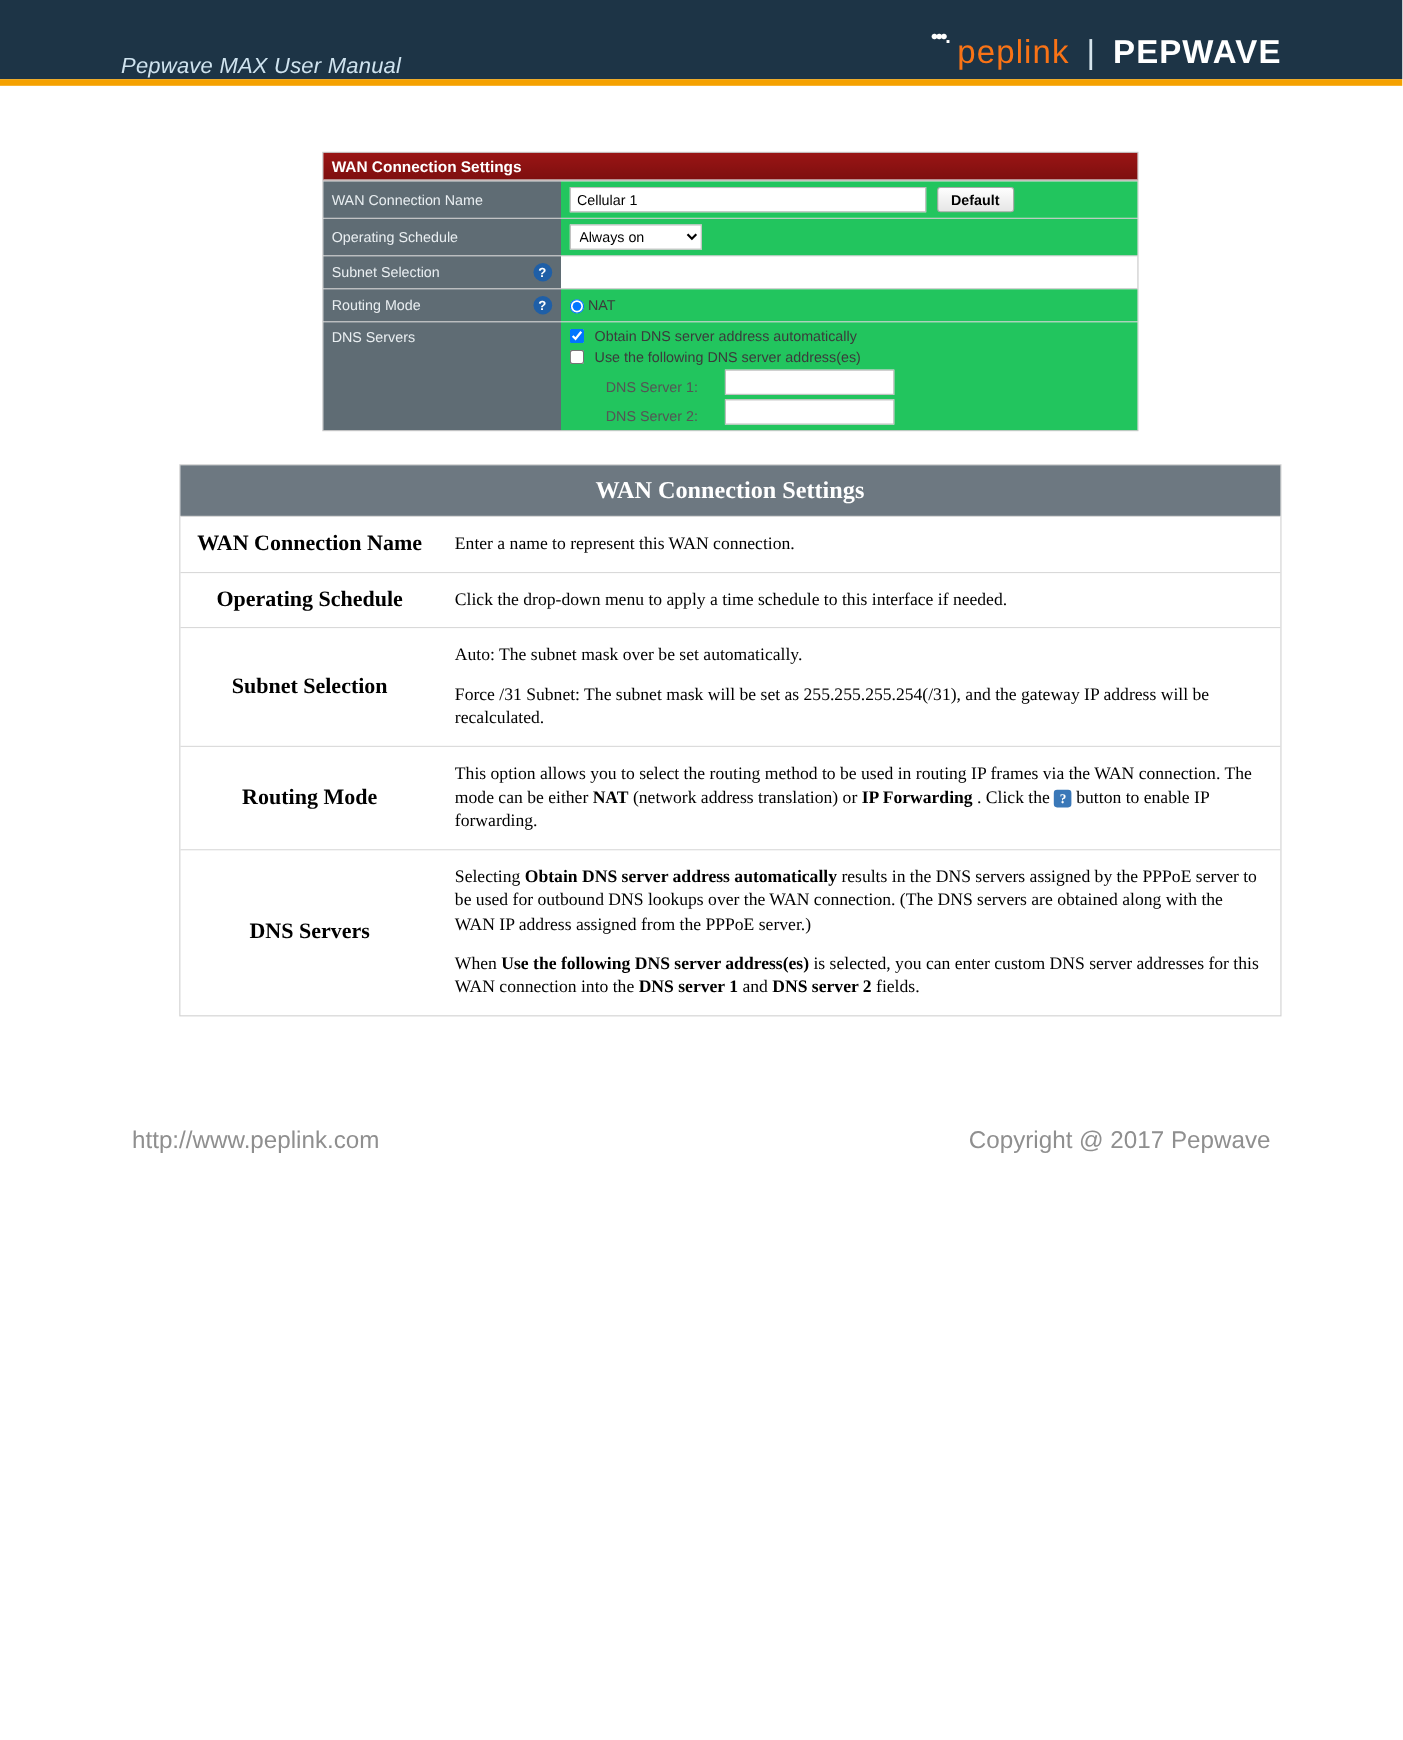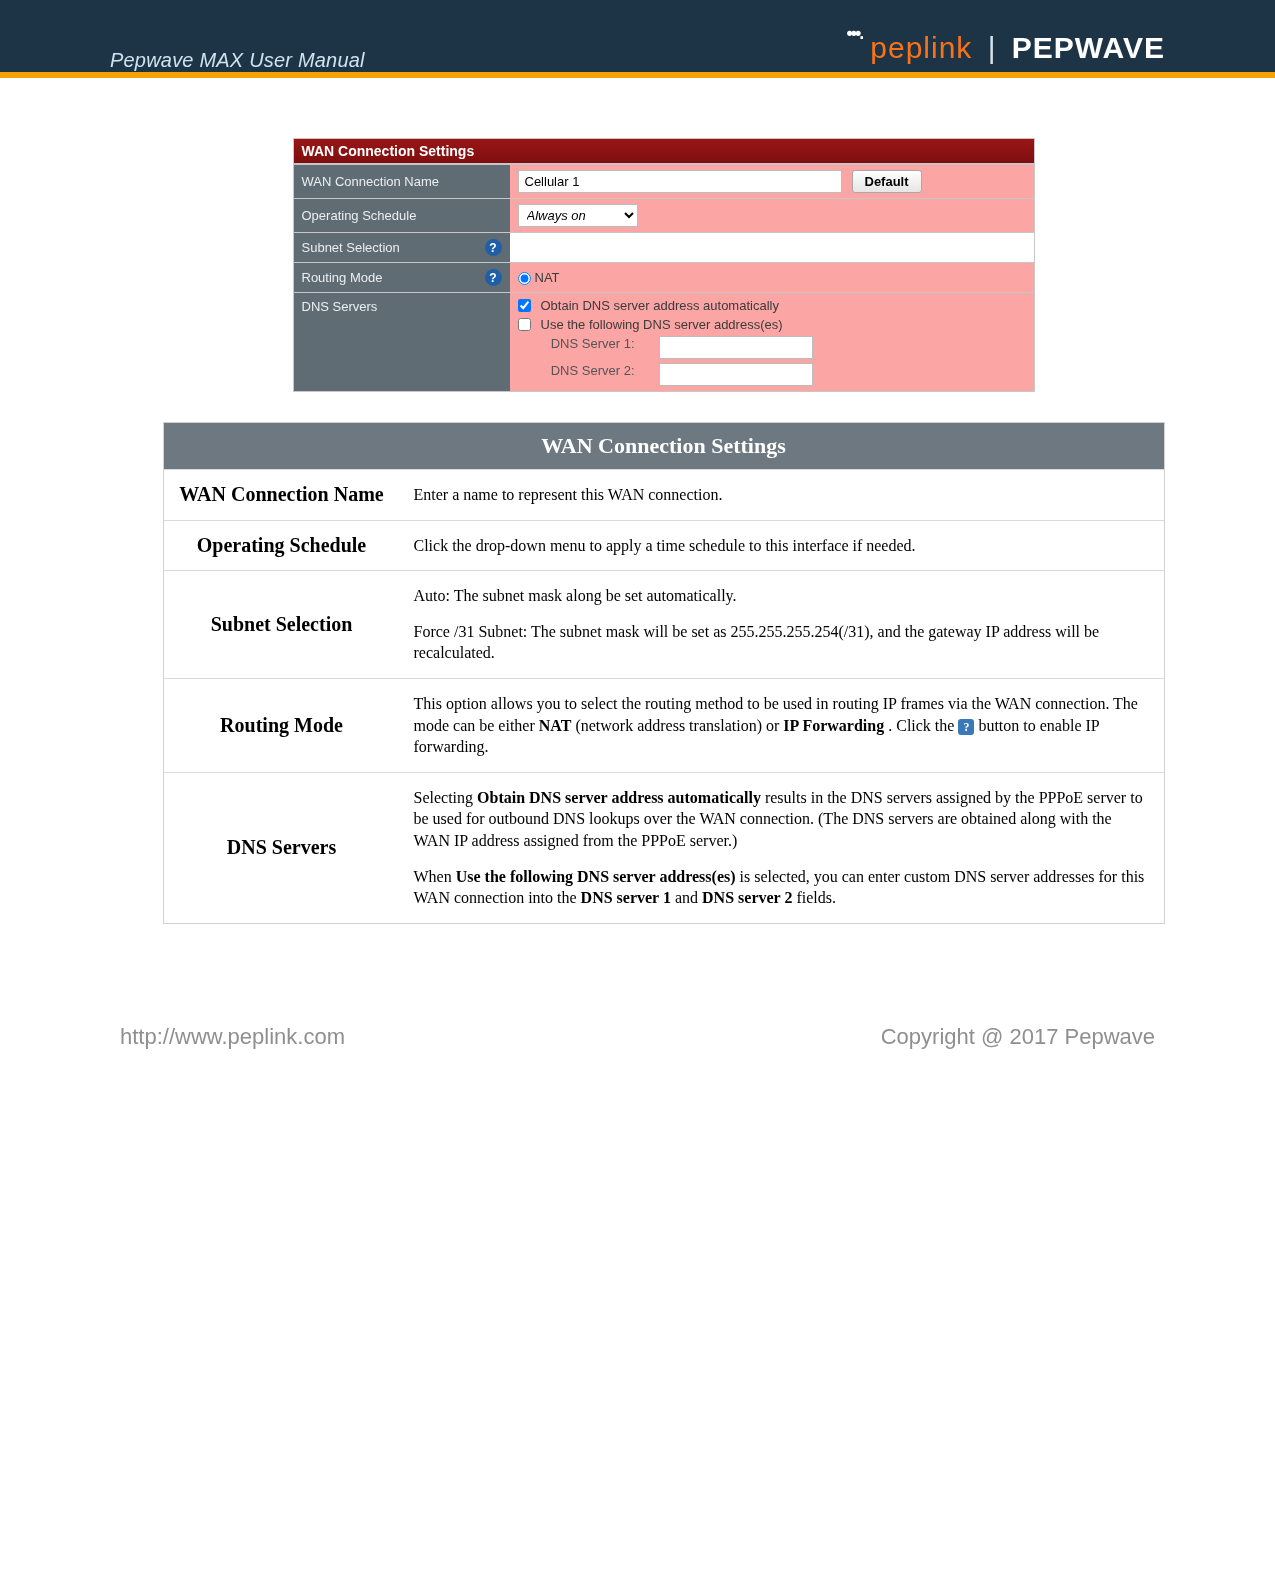--- a/index.html
+++ b/index.html
@@ -74,42 +74,41 @@
     background: #5f6c74;
     color: #e9eef1;
     font-size: 13px;
     padding: 6px 8px;
     display: flex;
     align-items: center;
     justify-content: space-between;
   }
   .widget-field {
     flex: 1;
-    background: #fca5a5;
+    background: #22c55e;
     padding: 5px 8px;
     font-size: 13px;
     color: #3b3b3b;
     display: flex;
     align-items: center;
     gap: 10px;
     flex-wrap: wrap;
   }
   .widget-field input[type=text] {
     border: 1px solid #bcbcbc;
     padding: 3px 6px;
     font-size: 13px;
   }
   .widget-field .name-input { width: 310px; }
   .widget-field select {
     border: 1px solid #bcbcbc;
     padding: 2px 4px;
     font-size: 13px;
     min-width: 120px;
     background:#fff;
-    font-style:italic;
   }
   .btn {
     border: 1px solid #a8a8a8;
     background: linear-gradient(#fefefe,#e6e6e6);
     padding: 3px 12px;
     font-size: 13px;
     font-weight: bold;
     border-radius: 3px;
     cursor: pointer;
   }
@@ -133,21 +132,21 @@
     color: #fff;
     font-size: 12px;
     font-weight: bold;
     display: inline-flex;
     align-items: center;
     justify-content: center;
     vertical-align: middle;
   }
   .dns-block { display:flex; flex-direction:column; gap:4px;}
   .dns-line { display:flex; align-items:center; gap:6px;}
-  .dns-sub { margin-left: 22px; display:flex; align-items:flex-start; gap:24px;}
+  .dns-sub { margin-left: 22px; display:flex; align-items:flex-end; gap:24px;}
   .dns-sub .lbl { width:95px; text-align:right; color:#555; font-size:13px;}
   .dns-sub input { width:140px;}
 
   
   .desc {
     width: 1000px;
     margin: 0 auto;
     border: 1px solid #d1d1d1;
     border-collapse: collapse;
     font-family: "Times New Roman", Times, serif;
@@ -289,21 +288,21 @@
     </div>
 
     <div class="desc-row">
       <div class="desc-label">Operating Schedule</div>
       <div class="desc-body">Click the drop-down menu to apply a time schedule to this interface if needed.</div>
     </div>
 
     <div class="desc-row">
       <div class="desc-label">Subnet Selection</div>
       <div class="desc-body">
-        <p>Auto: The subnet mask along be set automatically.</p>
+        <p>Auto: The subnet mask over be set automatically.</p>
         <p>Force /31 Subnet: The subnet mask will be set as 255.255.255.254(/31), and the gateway IP address will be recalculated.</p>
       </div>
     </div>
 
     <div class="desc-row">
       <div class="desc-label">Routing Mode</div>
       <div class="desc-body">
         <p>
           <span>This option allows you to select the routing method to be used in routing IP frames via the WAN connection. The mode can be either </span>
           <b>NAT</b>

